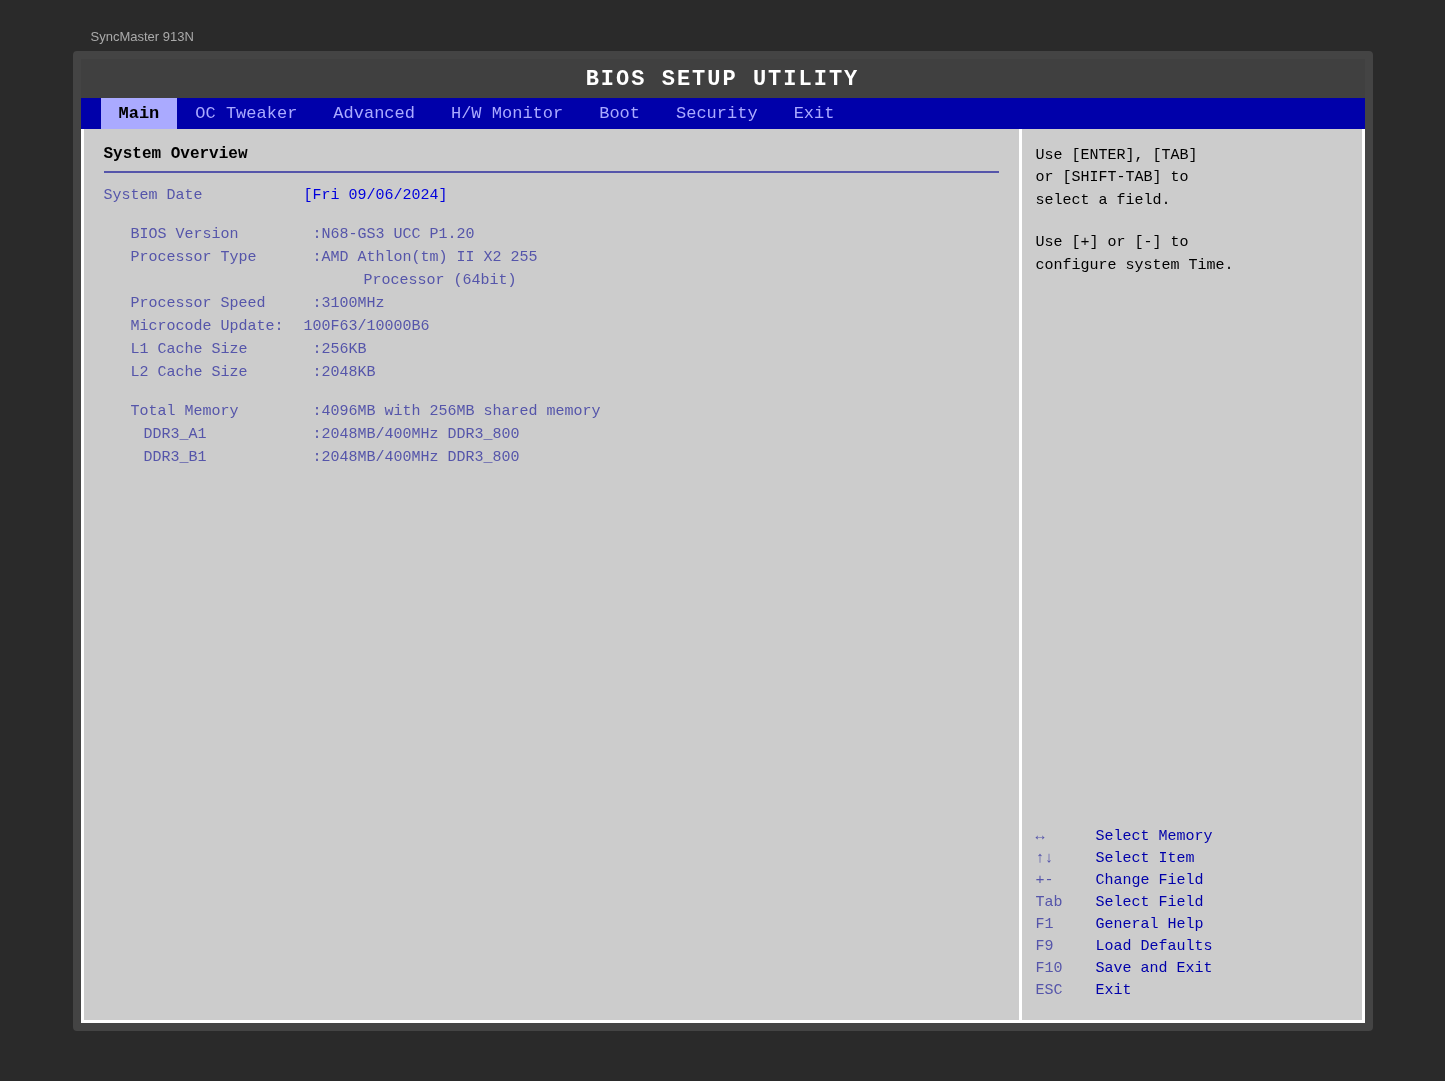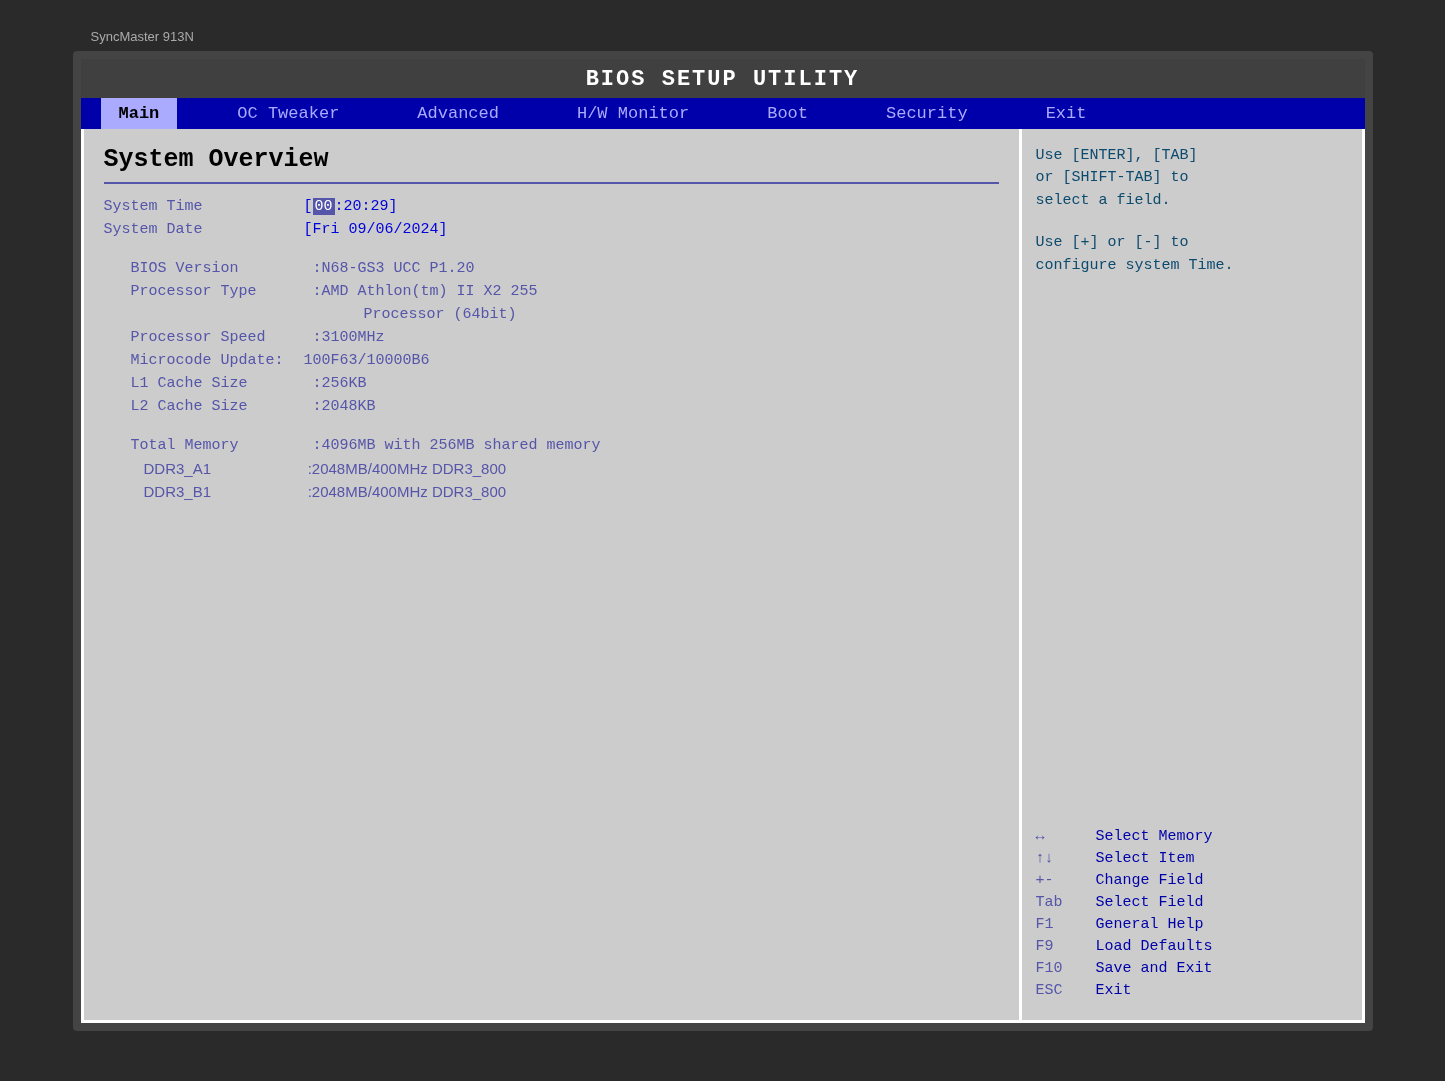--- a/index.html
+++ b/index.html
@@ -56,21 +56,20 @@
     }
 
     
     .nav-bar {
       background: #0000aa;
       display: flex;
       flex-direction: row;
       align-items: flex-end;
       padding: 0 20px;
       border-bottom: none;
-      gap: 42px;
     }
 
     .nav-item {
       padding: 6px 18px;
       color: #aaaaff;
       font-size: 17px;
       cursor: pointer;
       font-family: 'Courier New', Courier, monospace;
     }
 
@@ -94,21 +93,21 @@
     
     .main-panel {
       flex: 1;
       background: #cccccc;
       padding: 16px 20px;
       border-right: 3px solid #ffffff;
     }
 
     .section-title {
       color: #000000;
-      font-size: 25px;
+      font-size: 16px;
       font-weight: bold;
       margin-bottom: 8px;
       font-family: 'Courier New', Courier, monospace;
     }
 
     .section-divider {
       border: none;
       border-top: 2px solid #5555aa;
       margin-bottom: 14px;
     }
@@ -155,21 +154,21 @@
       color: #0000dd;
     }
 
     .spacer {
       height: 16px;
     }
 
     .ddr-row {
       display: flex;
       flex-direction: row;
-      font-family: Liberation Sans, sans-serif;
+      font-family: Liberation Mono, monospace;
       font-size: 15px;
       margin-bottom: 6px;
     }
 
     .ddr-label {
       color: #5555aa;
       min-width: 200px;
       padding-left: 40px;
     }
 
@@ -180,21 +179,21 @@
     
     .help-panel {
       width: 340px;
       background: #cccccc;
       padding: 16px 14px;
       display: flex;
       flex-direction: column;
     }
 
     .help-text {
-      color: #0c4a6e;
+      color: #000000;
       font-family: 'Courier New', Courier, monospace;
       font-size: 15px;
       line-height: 1.5;
       margin-bottom: 10px;
     }
 
     .help-spacer {
       flex: 1;
     }
 
@@ -251,24 +250,20 @@
       <div class="nav-item">Security</div>
       <div class="nav-item">Exit</div>
     </div>
 
     <div class="content-area">
 
       <div class="main-panel">
         <div class="section-title">System Overview</div>
         <hr class="section-divider">
 
-        <div class="system-time-row">
-          <span class="sys-label">System Time</span>
-          <span class="sys-time-value">[<span class="selected-field">00</span>:20:29]</span>
-        </div>
 
         <div class="system-time-row">
           <span class="sys-label">System Date</span>
           <span class="sys-time-value">[Fri 09/06/2024]</span>
         </div>
 
         <div class="spacer"></div>
 
         <div class="info-row">
           <span class="info-label">BIOS Version</span>

